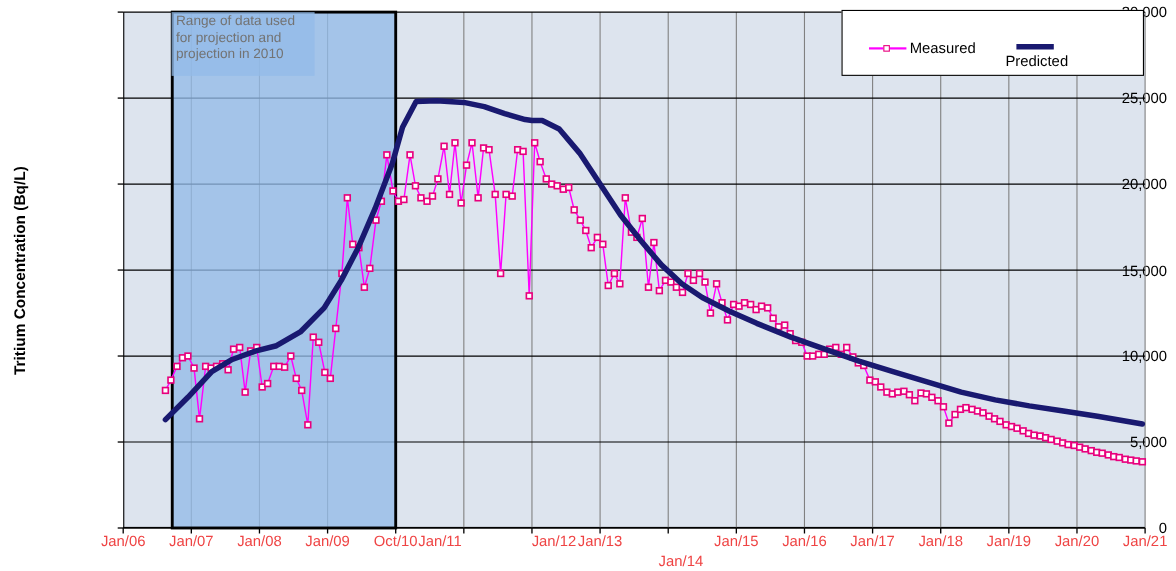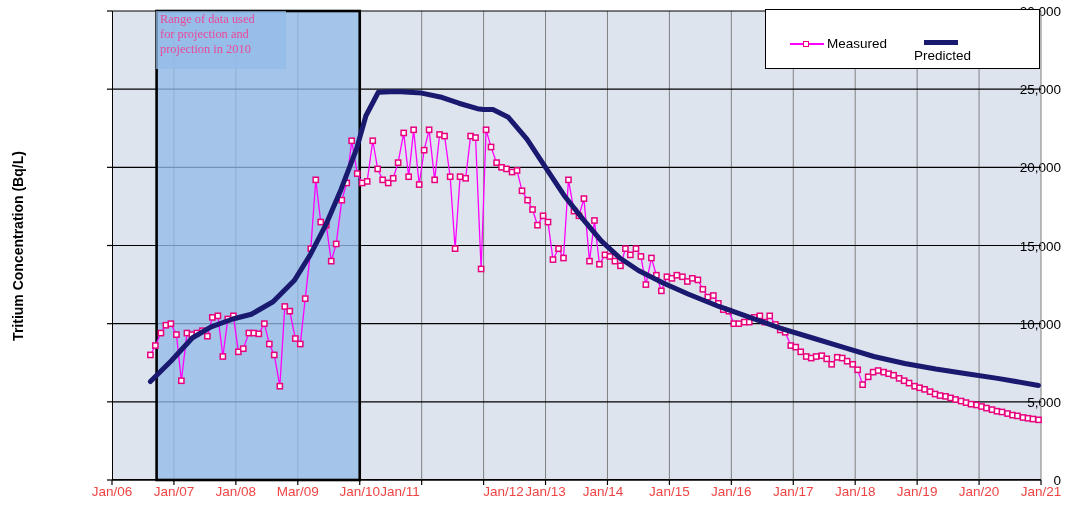--- a/index.html
+++ b/index.html
@@ -13,21 +13,21 @@
   #svg-layer{position:absolute;left:0;top:0;width:1069px;height:519px;overflow:visible;}
   #legend-box{position:absolute;left:765px;top:9px;width:275px;height:60px;background:#ffffff;border:1.4px solid #000;box-sizing:border-box;}
   .legend-row{position:absolute;top:26px;display:flex;align-items:center;font-size:13.5px;color:#000;}
   #legend-measured{left:24px;justify-content:flex-end;}
   #legend-predicted{left:148px;flex-direction:column;}
   .lg-swatch{position:relative;width:34px;height:12px;margin-right:3px;}
   .lg-line-m{position:absolute;top:5px;left:0;width:34px;height:2px;background:#FF00FF;}
   .lg-marker-m{position:absolute;top:3px;left:13px;width:6px;height:6px;background:#ffffff;border:1.6px solid #E8007D;box-sizing:border-box;}
   .lg-line-p{position:absolute;top:4px;left:0;width:34px;height:4.5px;background:#191970;}
   #callout-box{position:absolute;left:156px;top:11px;width:130px;height:58px;background:#93bbe8;opacity:.75;}
-  #callout-text{position:absolute;left:160px;top:12px;width:128px;font-size:12.4px;line-height:15.2px;color:#ec4899;font-family:Liberation Serif, serif;}
+  #callout-text{position:absolute;left:160px;top:12px;width:128px;font-size:12.4px;line-height:15.2px;color:#737373;}
 </style>
 </head>
 <body>
 
 <div id="chart-root">
 
   <div id="plot-frame"></div>
 
   <div class="ylabel-wrap">
     <div id="yaxis-title">Tritium Concentration (Bq/L)</div>
@@ -39,26 +39,26 @@
       <div class="ytick" style="top: 323.667px;">10,000</div>
       <div class="ytick" style="top: 245.5px;">15,000</div>
       <div class="ytick" style="top: 167.333px;">20,000</div>
       <div class="ytick" style="top: 89.1667px;">25,000</div>
       <div class="ytick" style="top: 11px;">30,000</div>
     </div>
   <div id="xtick-container">
       <div class="xtick" style="left: 112px;">Jan/06</div>
       <div class="xtick" style="left: 173.933px;">Jan/07</div>
       <div class="xtick" style="left: 235.867px;">Jan/08</div>
-      <div class="xtick" style="left: 297.8px;">Mar/09</div>
-      <div class="xtick" style="left: 359.733px;">Jan/10</div>
+      <div class="xtick" style="left: 297.8px;">Jan/09</div>
+      <div class="xtick" style="left: 359.733px;">Oct/10</div>
       <div class="xtick" style="left: 400px;">Jan/11</div>
       <div class="xtick" style="left: 483.6px; margin-left: 20px;">Jan/12</div>
       <div class="xtick" style="left: 545.533px;">Jan/13</div>
-      <div class="xtick" style="left: 603px;">Jan/14</div>
+      <div class="xtick" style="left: 619px; margin-top: 19px;">Jan/14</div>
       <div class="xtick" style="left: 669.4px;">Jan/15</div>
       <div class="xtick" style="left: 731.333px;">Jan/16</div>
       <div class="xtick" style="left: 793.267px;">Jan/17</div>
       <div class="xtick" style="left: 855.2px;">Jan/18</div>
       <div class="xtick" style="left: 917.133px;">Jan/19</div>
       <div class="xtick" style="left: 979.067px;">Jan/20</div>
       <div class="xtick" style="left: 1041px;">Jan/21</div>
     </div>
 
   <svg id="svg-layer">

